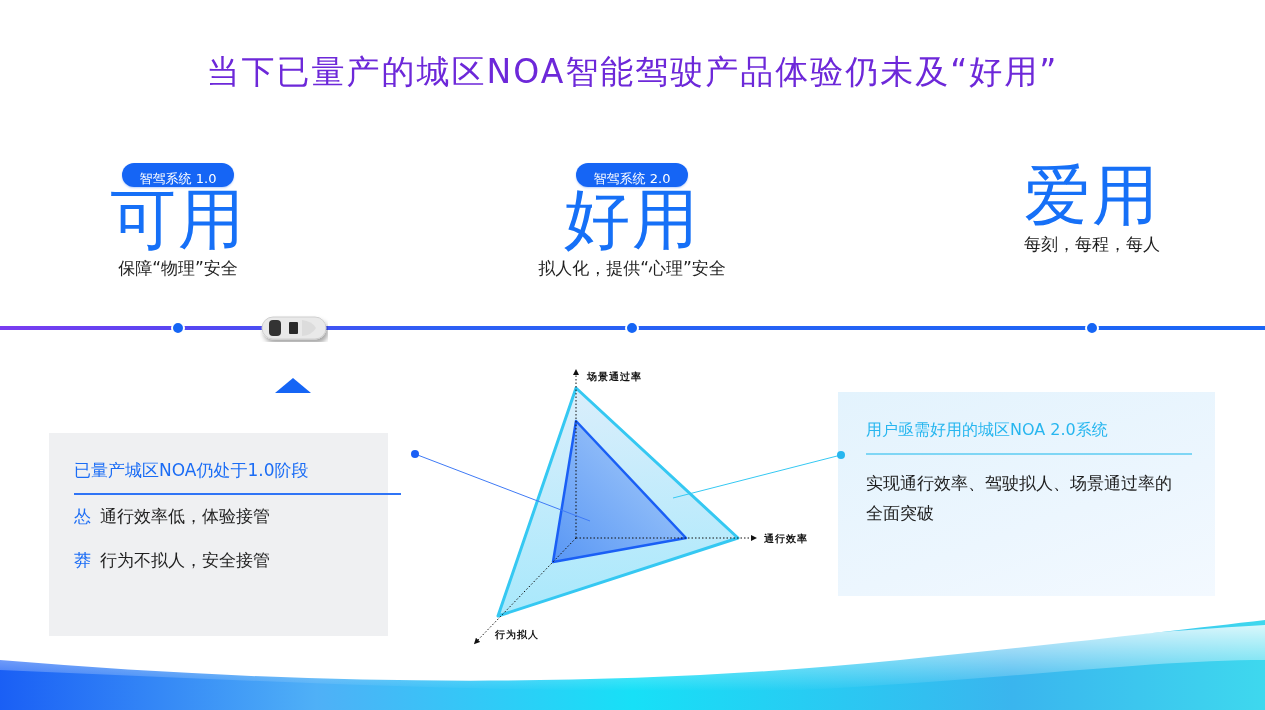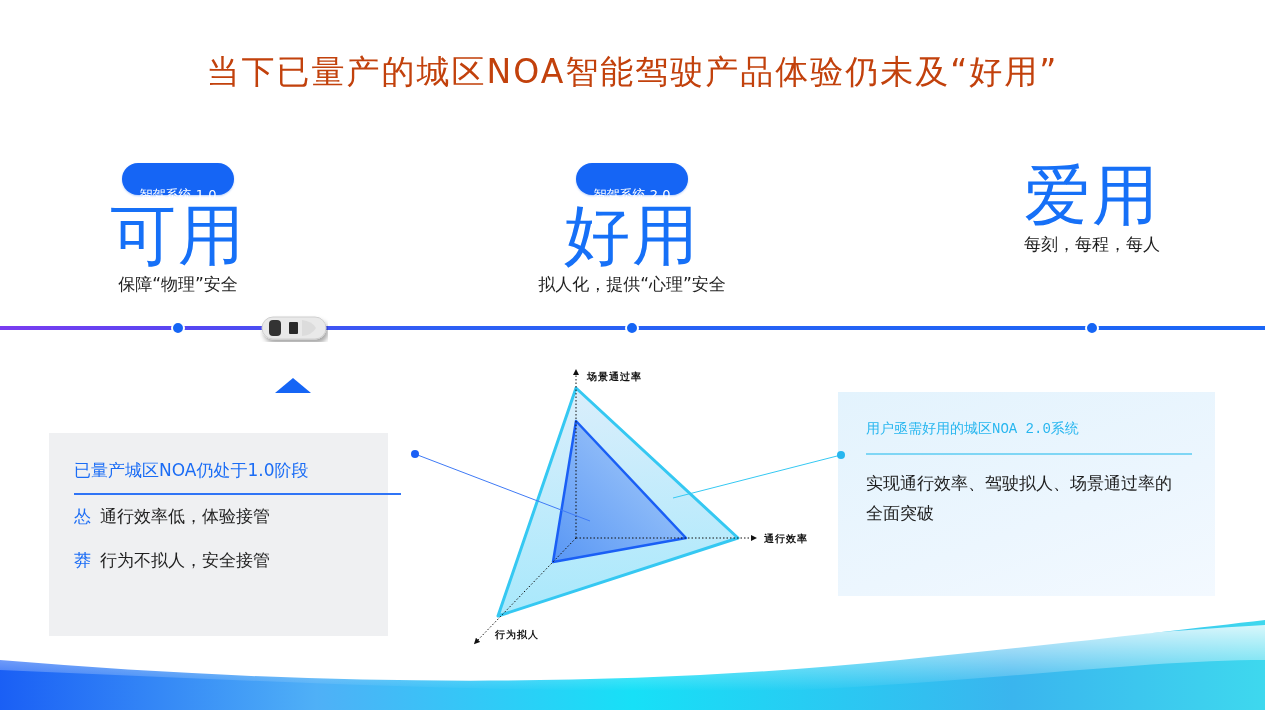--- a/index.html
+++ b/index.html
@@ -1,26 +1,26 @@
 <!DOCTYPE html>
 <html><head>
 <meta charset="utf-8">
 <style>
   * { margin: 0; padding: 0; box-sizing: border-box; }
   html, body { width: 1265px; height: 710px; overflow: hidden; background: #ffffff; }
   body { position: relative; font-family: "DejaVu Sans", "Liberation Sans", sans-serif; color: #1c1c1c; }
 
   .title {
     position: absolute; left: 0; top: 50px; width: 1265px; text-align: center;
-    font-size: 33px; letter-spacing: 2px; color: #c2410c; font-weight: 500;
+    font-size: 33px; letter-spacing: 2px; color: #6d28d9; font-weight: 500;
   }
 
   .stage { position: absolute; top: 163px; width: 240px; text-align: center; }
   .pill {
-    display: inline-block; height: 24px; line-height: 32px; padding: 16px 18px;
+    display: inline-block; height: 24px; line-height: 32px; padding: 0 18px;
     border-radius: 16px; background: #1565f5; color: #ffffff; font-size: 13px;
     box-shadow: 0 1px 2px rgba(21,101,245,0.3);
   }
   .big-word {
     margin-top: 2px; font-size: 66px; line-height: 62px; color: #1670f7; font-weight: 400; letter-spacing: 2px;
   }
   .sub { margin-top: 6px; font-size: 17px; color: #1f1f1f; }
 
   .timeline {
     position: absolute; left: 0; top: 326px; width: 1265px; height: 4px;
@@ -53,21 +53,21 @@
   .left-box .row {
     position: absolute; left: 25px; font-size: 17px; color: #1f1f1f; white-space: nowrap;
   }
   .left-box .row .k { color: #1a6cf5; margin-right: 9px; }
 
   .right-box {
     position: absolute; left: 838px; top: 392px; width: 377px; height: 204px;
     background: linear-gradient(160deg, #e3f3fd 0%, #ecf6fe 60%, #f3f9ff 100%);
   }
   .right-box .head {
-    position: absolute; left: 28px; top: 28px; font-size: 14px; color: #27b6ef; font-family: Liberation Mono, monospace;
+    position: absolute; left: 28px; top: 28px; font-size: 16px; color: #27b6ef;
   }
   .right-box .rule {
     position: absolute; left: 28px; top: 61px; width: 326px; height: 2px; background: #7fd6f5;
   }
   .right-box .body {
     position: absolute; left: 28px; top: 76px; width: 320px; font-size: 17px; line-height: 30px; color: #1f1f1f;
   }
 
   .radar { position: absolute; left: 0; top: 0; width: 1265px; height: 710px; pointer-events: none; }
   .axis-label { position: absolute; font-size: 10px; font-weight: bold; color: #111; letter-spacing: 1px; }

